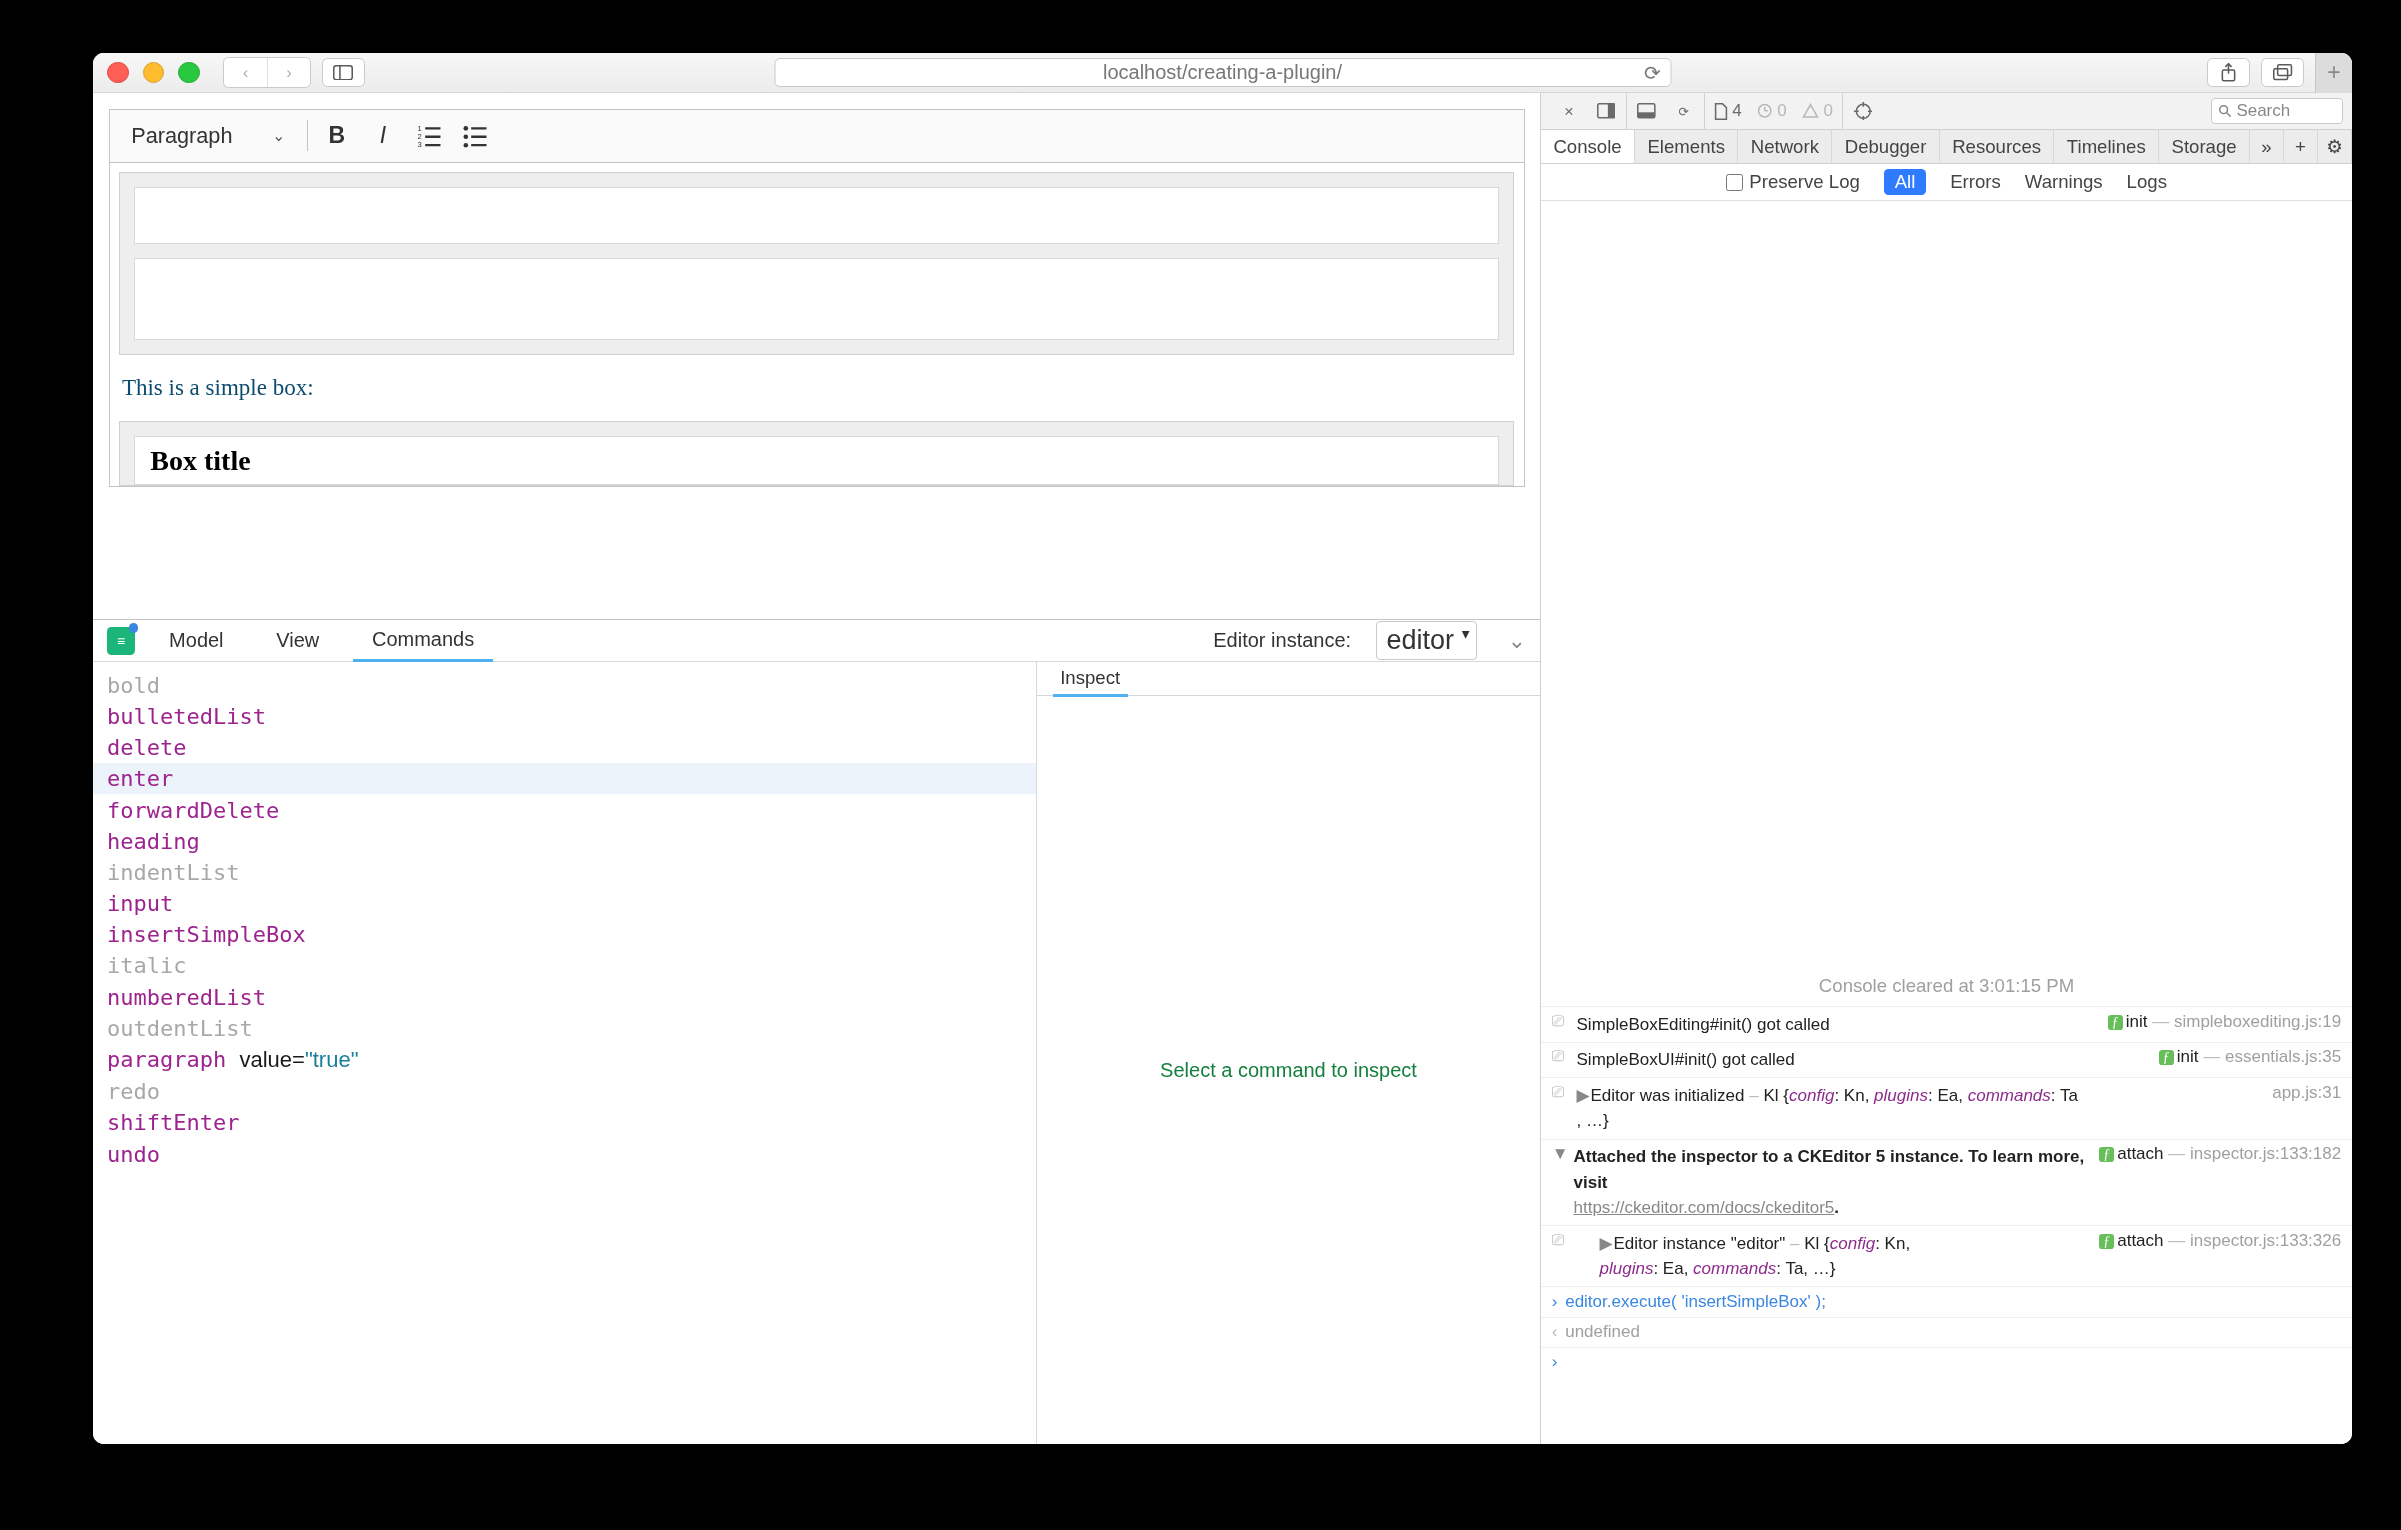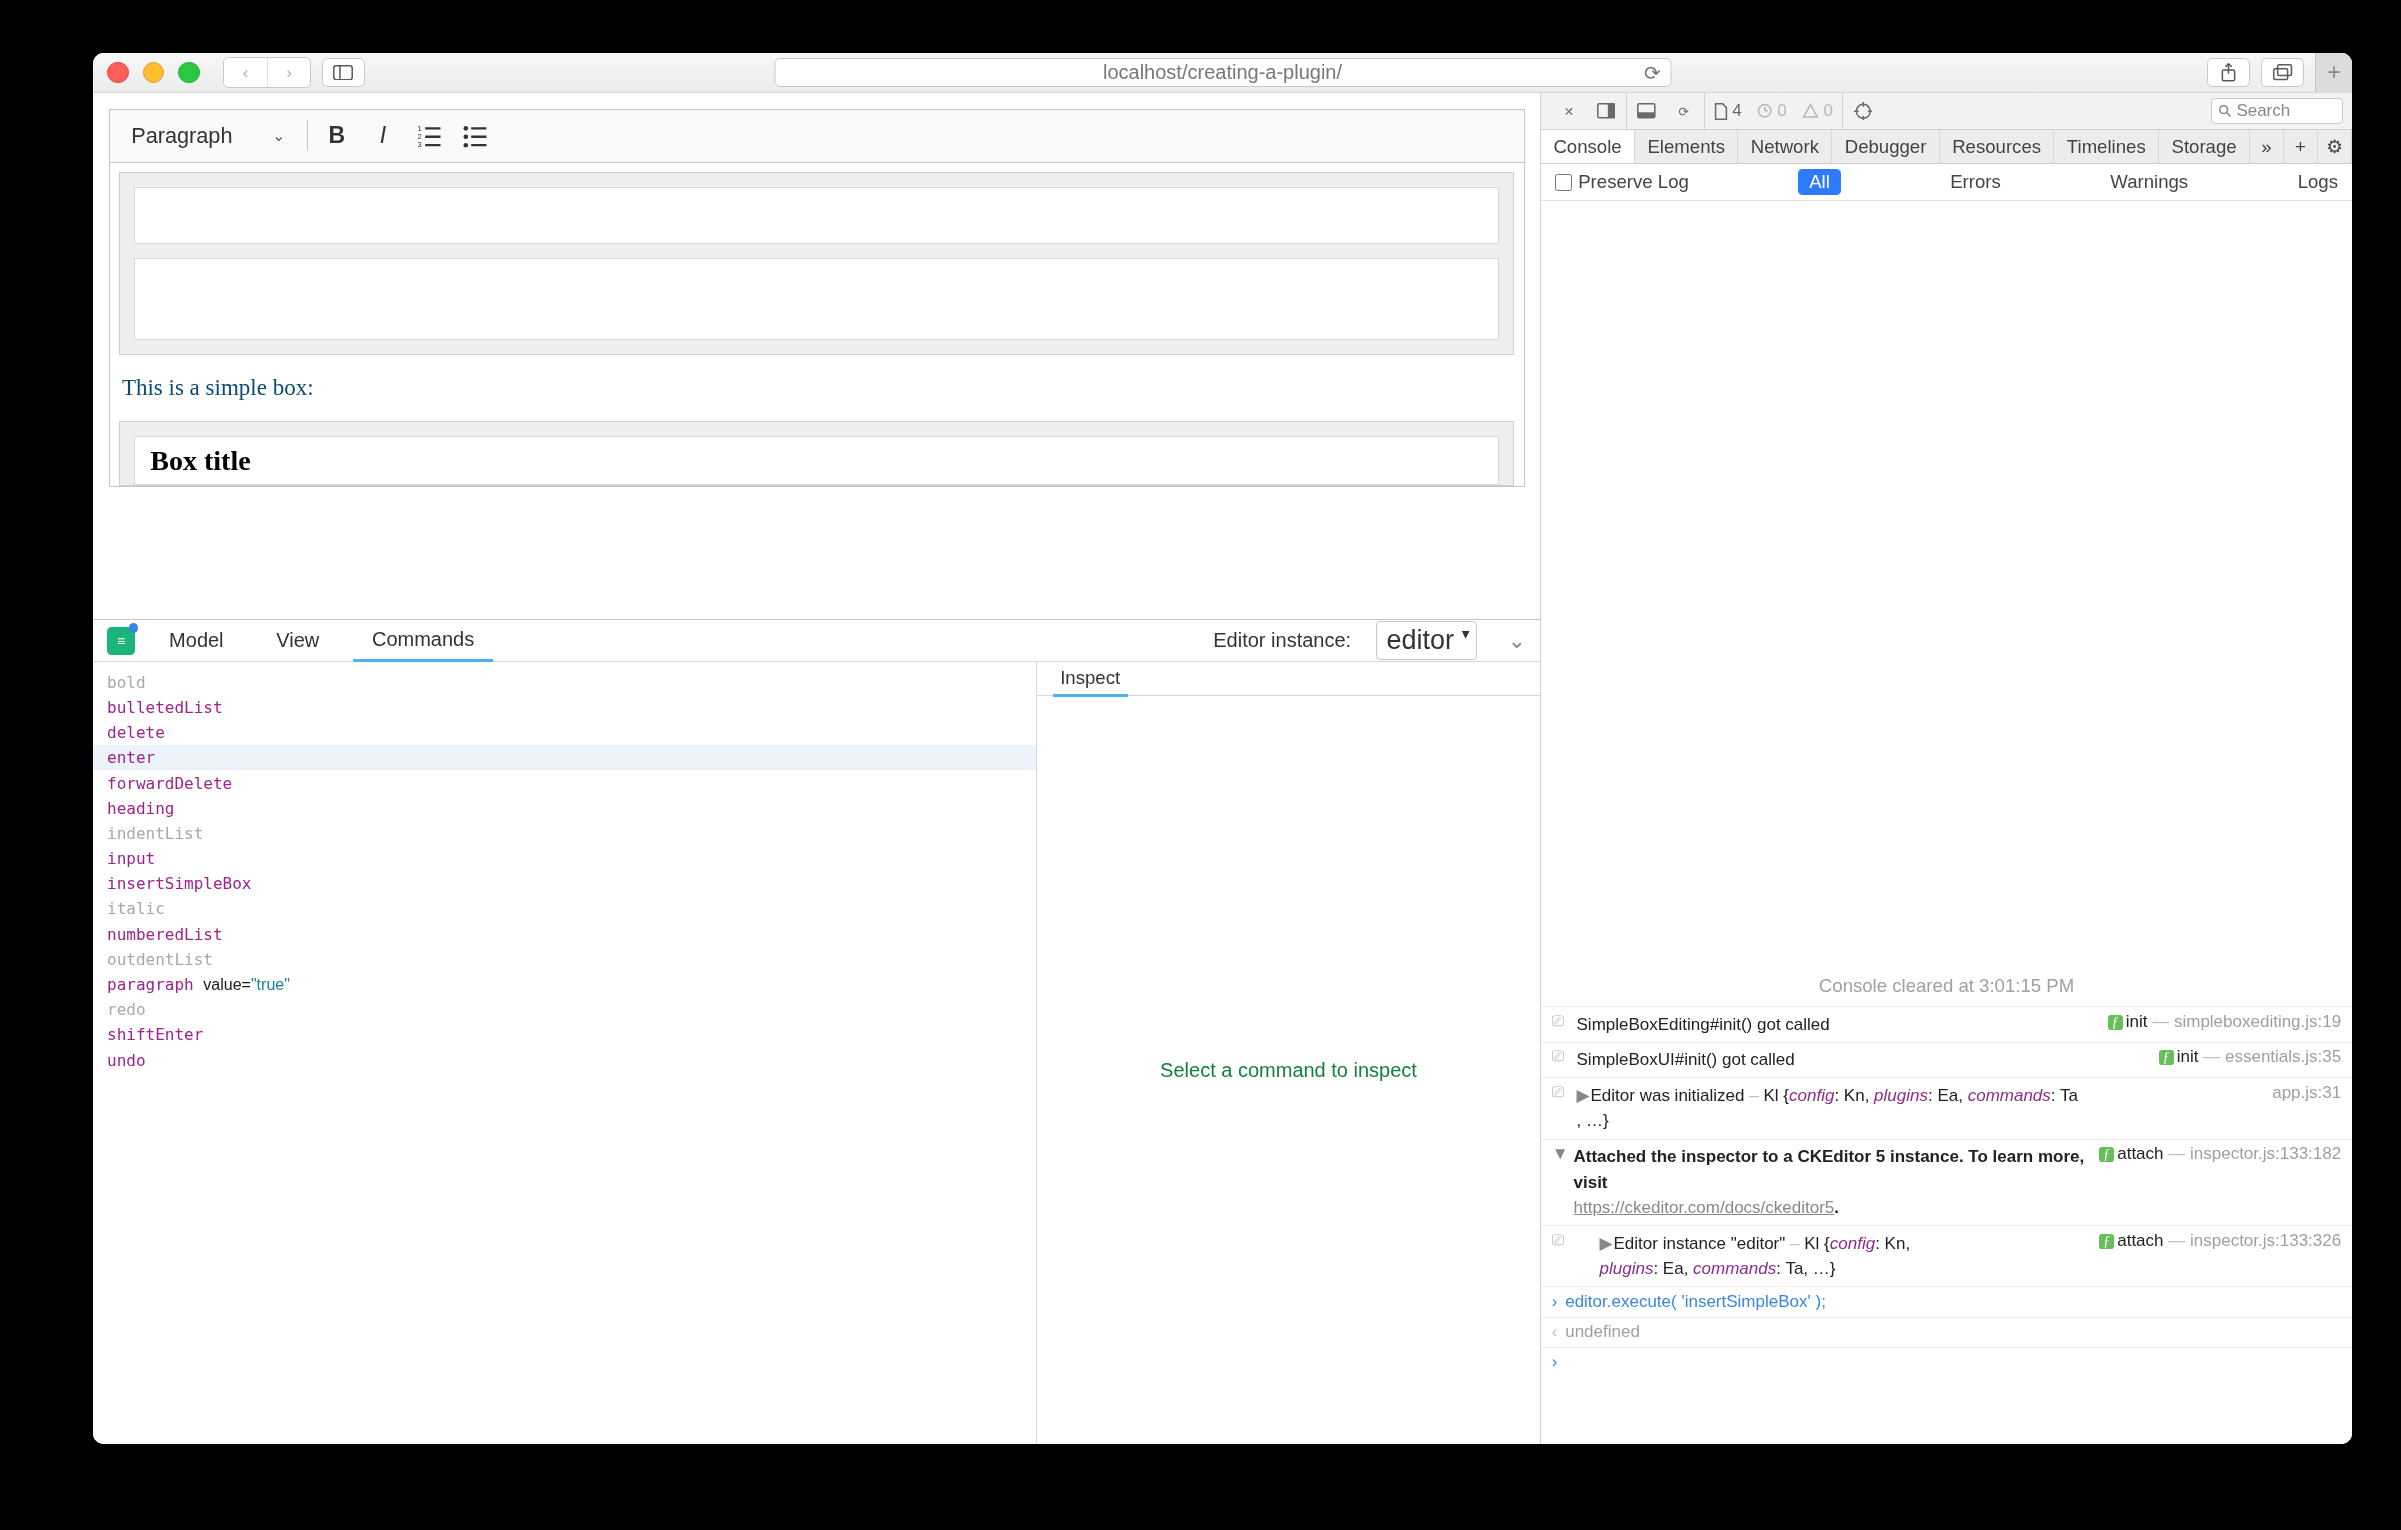--- a/index.html
+++ b/index.html
@@ -44,41 +44,41 @@
 .logo-badge{width:28px;height:28px;background:#1cb579;border-radius:4.6px;position:relative;display:flex;align-items:center;justify-content:center;color:#fff;font-size:14px}
 .logo-badge::after{content:"";position:absolute;top:-3.1px;right:-3.1px;width:9.3px;height:9.3px;background:#3a87e0;border-radius:50%}
 .insp-tab{padding:0 18.6px;height:42px;display:flex;align-items:center;font-size:20px;color:#333;cursor:pointer;margin-left:15.5px}
 .insp-tab.active{border-bottom:3.1px solid #4db2ef;margin-bottom:-1.5px}
 .insp-right{margin-left:auto;display:flex;align-items:center;gap:25px;font-size:20px;color:#333}
 .ed-select{border:0.8px solid #c9c9c9;border-radius:3.9px;padding:3.1px 21.7px 3.1px 9.3px;background:#fff;position:relative;font-size:27px}
 .ed-select::after{content:"▾";position:absolute;right:6.2px;top:3.1px;font-size:15.5px;color:#333}
 .collapse-chev{color:#888;font-size:21.7px;margin-left:6.2px;cursor:pointer}
 .insp-body{flex:1;display:flex}
 .cmd-list{width:944px;padding:7.7px 0;border-right:0.8px solid #d8d8d8;overflow:auto}
-.cmd{padding:3.1px 14px;font-family:ui-monospace,Menlo,monospace;font-size:16px;color:#9d238e;cursor:pointer;white-space:nowrap}
+.cmd{padding:3.1px 14px;font-family:ui-monospace,Menlo,monospace;font-size:22px;color:#9d238e;cursor:pointer;white-space:nowrap}
 .cmd.disabled{color:#a8a8a8}
 .cmd.selected{background:#ecf3fb}
 .cmd .val-key{color:#1a1a1a}
 .cmd .val-str{color:#1a7f9c}
 .inspect-pane{flex:1;display:flex;flex-direction:column}
 .inspect-tabs{height:34px;border-bottom:0.8px solid #d8d8d8;display:flex;align-items:flex-end;padding-left:15.5px}
 .inspect-tab{font-size:18.6px;color:#333;padding:0 7.7px;height:34px;display:flex;align-items:center;border-bottom:3.1px solid #4db2ef;margin-bottom:-1.5px}
 .inspect-empty{flex:1;display:flex;align-items:center;justify-content:center;color:#15803d;font-size:20px}
 
 .devtools{flex:1;display:flex;flex-direction:column;background:#fff}
 .dt-toolbar{height:37px;background:#f2f2f2;border-bottom:0.8px solid #d0d0d0;display:flex;align-items:center;padding:0 9.3px;gap:0}
 .dt-btn{width:37px;height:37px;display:flex;align-items:center;justify-content:center;color:#6a6a6a;cursor:pointer}
 .dt-sep{width:0.8px;height:37px;background:#d0d0d0;margin:0 1.5px}
 .dt-badge-wrap{display:flex;align-items:center;gap:4.6px;padding:0 7.7px;color:#6a6a6a;font-size:17px}
 .dt-search{margin-left:auto;background:#fff;border:0.8px solid #c9c9c9;border-radius:3.9px;height:26px;width:132px;display:flex;align-items:center;padding:0 7.7px;color:#888;font-size:17px;gap:4.6px}
 .dt-tabs{height:34px;background:#ececec;border-bottom:0.8px solid #d0d0d0;display:flex}
 .dt-tab{padding:0 12.4px;display:flex;align-items:center;font-size:18.6px;color:#444;border-right:0.8px solid #d8d8d8;cursor:pointer}
 .dt-tab.active{background:#ffffff}
 .dt-tab.small{width:34px;justify-content:center;padding:0}
-.dt-filters{height:37px;border-bottom:0.8px solid #e0e0e0;display:flex;align-items:center;justify-content:space-between;padding:0 14px;gap:35px;font-size:18.6px;color:#444}
+.dt-filters{height:37px;border-bottom:0.8px solid #e0e0e0;display:flex;align-items:center;justify-content:center;padding:0 14px;gap:24px;font-size:18.6px;color:#444}
 .preserve{display:flex;align-items:center;gap:6.2px}
 .preserve input{width:17px;height:17px}
 .pill-all{background:#2f7bff;color:#fff;border-radius:4.6px;padding:2.3px 10.8px;font-size:18.6px}
 .console-area{flex:1;position:relative}
 .cleared{position:absolute;top:774px;left:0;right:0;text-align:center;color:#a0a0a0;font-size:18.6px}
 .console-lines{position:absolute;top:805px;left:0;right:0}
 .cl{padding:4.6px 10.8px;border-top:0.8px solid #eee;font-family:ui-monospace,Menlo,monospace;font-size:17px;display:flex;align-items:flex-start;gap:7.7px}
 .cl .user-ic{color:#b0b0b0;width:17px;flex-shrink:0;font-size:15.5px}
 .cl .msg{flex:1;color:#222;line-height:1.5}
 .cl .src{color:#a0a0a0;font-size:17px;white-space:nowrap}

